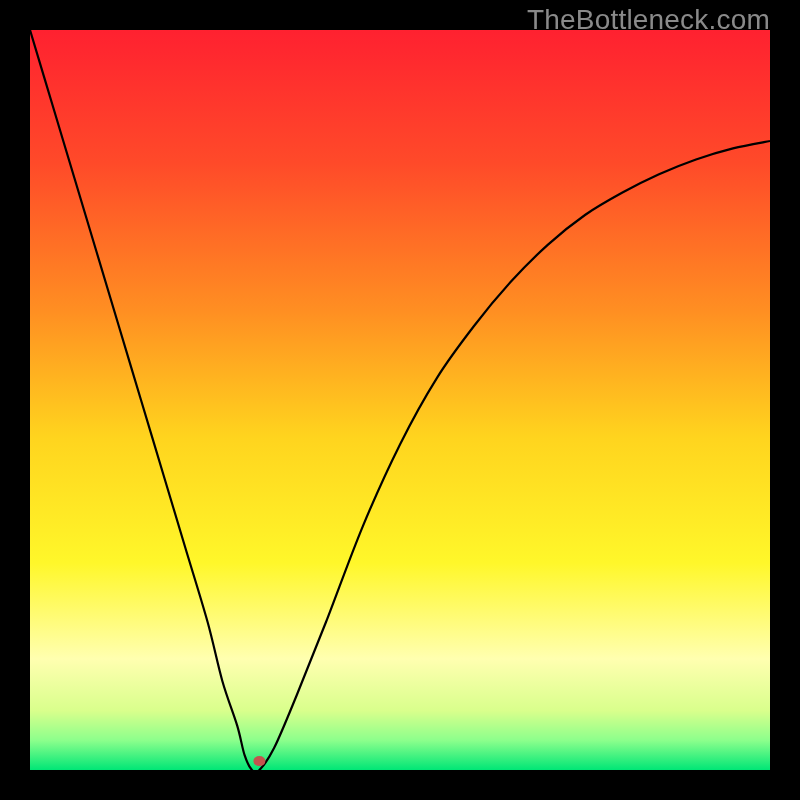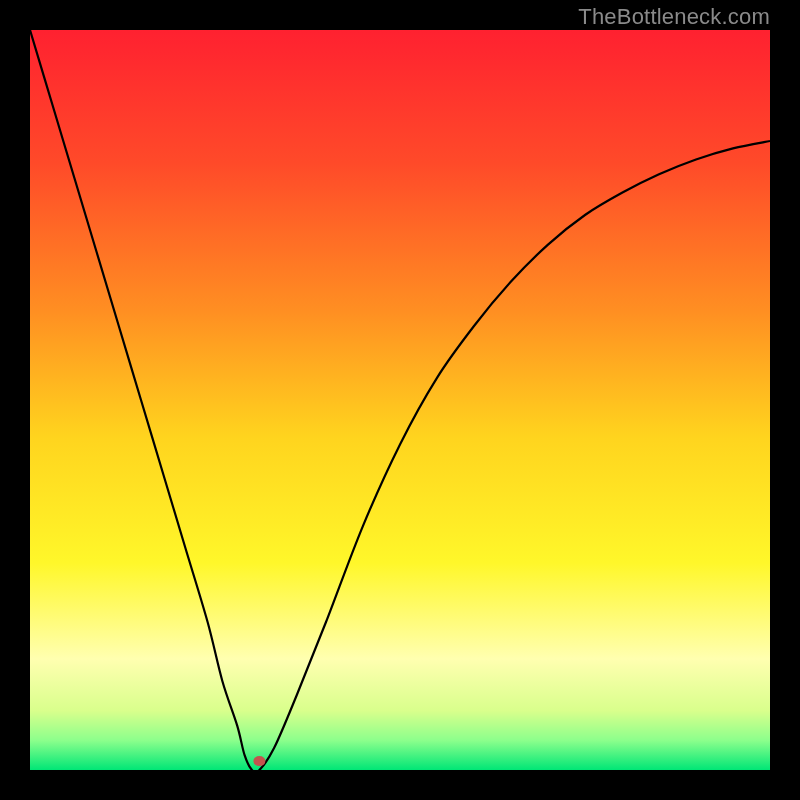--- a/index.html
+++ b/index.html
@@ -23,21 +23,21 @@
     top: 30px;
     width: 740px;
     height: 740px;
     overflow: hidden;
   }
   .watermark {
     position: absolute;
     top: 4px;
     right: 30px;
     color: #8a8a8a;
-    font-size: 22px;
+    font-size: 28px;
     font-weight: 500;
     letter-spacing: 0.2px;
     user-select: none;
   }
   svg { display: block; }
 </style>
 </head>
 <body>
 
 <div class="frame">

